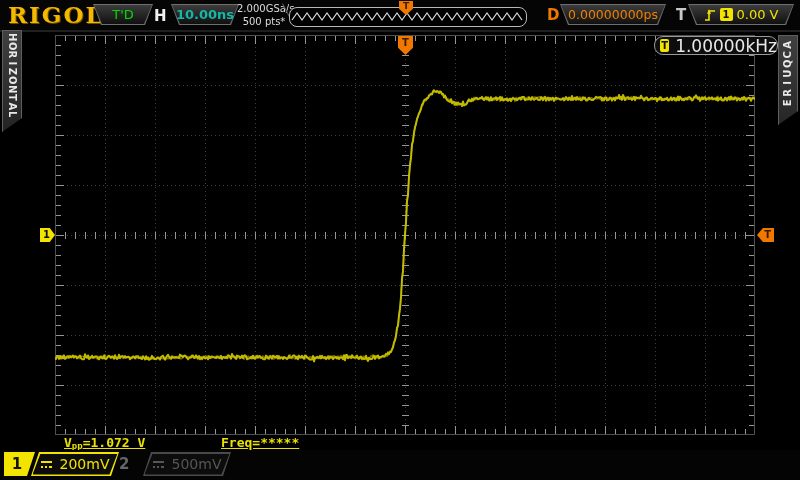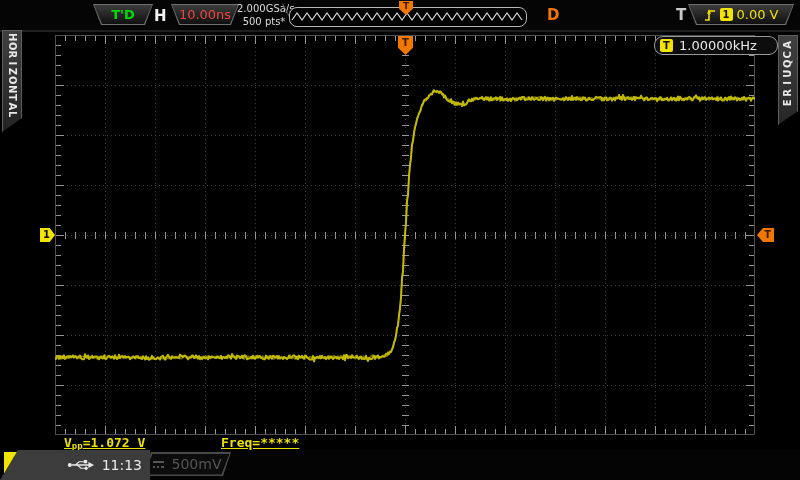--- a/index.html
+++ b/index.html
@@ -11,24 +11,24 @@
   #topbar{left:0;top:0;width:800px;height:30px;background:#050505;border-bottom:2px solid #1f1f1f;}
   #logo{left:8px;top:1px;font-family:"DejaVu Serif",serif;font-weight:bold;font-size:23px;
         color:#f5b800;letter-spacing:2px;text-shadow:1px 1px 0 #6b4e00;}
   .tpanel{height:21px;top:4px;}
   .tpanel .edge{position:absolute;inset:0;background:#6e6e6e;
         clip-path:polygon(0 0,100% 0,calc(100% - 8px) 100%,8px 100%);}
   .tpanel .fill{position:absolute;inset:1px;background:linear-gradient(180deg,#3c3c3c,#101010);
         clip-path:polygon(0 0,100% 0,calc(100% - 8px) 100%,8px 100%);}
   .tpanel .txt{position:relative;display:flex;width:100%;height:100%;align-items:center;justify-content:center;gap:4px;}
   #td-panel{left:93px;width:60px;}
-  #td-panel .txt{color:#00dd00;font-weight:bold;font-size:13px;}
+  #td-panel .txt{color:#00dd00;font-weight:normal;font-size:13px;}
   #h-label{left:154px;top:7px;color:#f0f0f0;font-weight:bold;font-size:15px;}
   #tb-panel{left:171px;width:68px;}
-  #tb-panel .txt{color:#ef4444;font-size:13px;}
+  #tb-panel .txt{color:#14b8a6;font-size:13px;font-weight:bold;}
   #srate{left:237px;top:2px;width:54px;text-align:center;color:#dcdcdc;font-size:10px;line-height:13px;}
   #srate-sep{left:288px;top:2px;width:1px;height:26px;background:#5a5a5a;transform:rotate(-28deg);}
   #membar{left:289px;top:7px;width:236px;height:18px;border:1px solid #b8b8b8;border-radius:8px;background:#000;}
   #mem-tpos{left:399px;top:1px;width:14px;height:14px;background:#f07800;
         clip-path:polygon(0 0,100% 0,100% 55%,50% 100%,0 55%);
         color:#3a1c00;font-size:9px;font-weight:bold;text-align:center;line-height:11px;}
   #d-label{left:547px;top:6px;color:#f07800;font-weight:bold;font-size:15px;}
   #delay-panel{left:560px;width:106px;}
   #delay-panel .txt{color:#f08000;font-size:12.5px;}
   #t-label{left:676px;top:6px;color:#c8c8c8;font-weight:bold;font-size:15px;}
@@ -55,21 +55,21 @@
   #mk-tpos{left:398px;top:36px;width:15px;height:19px;background:#f07800;
         clip-path:polygon(0 0,100% 0,100% 62%,50% 100%,0 62%);
         color:#3a1c00;font-size:10px;font-weight:bold;text-align:center;line-height:14px;}
   #mk-tlev{left:757px;top:228px;width:17px;height:14px;background:#f07800;
         clip-path:polygon(35% 0,100% 0,100% 100%,35% 100%,0 50%);
         color:#3a1c00;font-size:10px;font-weight:bold;line-height:14px;text-align:right;padding-right:3px;box-sizing:border-box;}
 
   
   #fcounter{left:654px;top:36px;width:124px;height:19px;background:#0d0d0d;border:1px solid #9a9a9a;
         border-radius:9px;display:flex;align-items:center;gap:6px;padding-left:5px;box-sizing:border-box;}
-  #fcounter .val{color:#e8e8e8;font-size:13px;}
+  #fcounter .val{color:#e8e8e8;font-size:17px;}
 
   
   .meas{top:435px;color:#eae200;font-family:"DejaVu Sans Mono",monospace;font-weight:bold;font-size:13px;text-decoration:underline;}
   #meas-vpp{left:64px;}
   #meas-freq{left:221px;}
   .sub{font-size:9px;vertical-align:-2px;}
 
   
   #bottombar{left:0;top:450px;width:800px;height:30px;background:#040404;}
   #ch1-badge{left:4px;top:2px;width:31px;height:24px;background:#f2e300;
@@ -95,20 +95,21 @@
         clip-path:polygon(18px 0,100% 0,100% 100%,0 100%);
         display:flex;align-items:center;justify-content:flex-end;gap:7px;padding-right:8px;box-sizing:border-box;}
   #clock{color:#e8e8e8;font-size:14px;}
 </style>
 </head>
 <body>
 
 <div id="screen">
 
   <div id="topbar" class="abs">
+    <div id="logo" class="abs">RIGOL</div>
 
     <div id="td-panel" class="abs tpanel">
       <div class="edge"></div>
       <div class="fill"></div>
       <div class="txt">T'D</div>
     </div>
 
     <div id="h-label" class="abs">H</div>
 
     <div id="tb-panel" class="abs tpanel">
@@ -124,20 +125,25 @@
     <div id="srate-sep" class="abs"></div>
 
     <div id="membar" class="abs">
       <svg width="234" height="16">
         <path id="zigzag" fill="none" stroke="#d8d8d8" stroke-width="1.2" d="M2 12 l5 -7 l5 7 l5 -7 l5 7 l5 -7 l5 7 l5 -7 l5 7 l5 -7 l5 7 l5 -7 l5 7 l5 -7 l5 7 l5 -7 l5 7 l5 -7 l5 7 l5 -7 l5 7 l5 -7 l5 7 l5 -7 l5 7 l5 -7 l5 7 l5 -7 l5 7 l5 -7 l5 7 l5 -7 l5 7 l5 -7 l5 7 l5 -7 l5 7 l5 -7 l5 7 l5 -7 l5 7 l5 -7 l5 7 l5 -7 l5 7 l5 -7 l5 7"></path>
       </svg>
     </div>
     <div id="mem-tpos" class="abs">T</div>
 
     <div id="d-label" class="abs">D</div>
+    <div id="delay-panel" class="abs tpanel">
+      <div class="edge"></div>
+      <div class="fill"></div>
+      <div class="txt">0.00000000ps</div>
+    </div>
 
     <div id="t-label" class="abs">T</div>
     <div id="trig-panel" class="abs tpanel">
       <div class="edge"></div>
       <div class="fill"></div>
       <div class="txt">
         <svg width="12" height="14" viewBox="0 0 12 14">
           <path d="M1 12 H5 V3 H11" fill="none" stroke="#f2e300" stroke-width="1.6"></path>
           <path d="M5 6 L3 6.5 L5 1.5 L7 6.5 Z" fill="#f2e300" stroke="none" transform="translate(0,-0.5)"></path>
         </svg>
@@ -555,26 +561,14 @@
       <div class="txt">
         <span class="coupling">
             <i></i>
             <b></b>
             <b></b>
             <b></b>
           </span>
         <span>500mV</span>
       </div>
     </div>
-    <div id="clockarea">
-      <svg width="28" height="14" viewBox="0 0 30 14">
-        <circle cx="3" cy="7" r="2.2" fill="#e8e8e8"></circle>
-        <path d="M5 7 H24" stroke="#e8e8e8" stroke-width="1.4" fill="none"></path>
-        <path d="M23 3.8 L29 7 L23 10.2 Z" fill="#e8e8e8"></path>
-        <path d="M9 7 L13 3.5 H18" stroke="#e8e8e8" stroke-width="1.3" fill="none"></path>
-        <rect x="18" y="1.6" width="3.6" height="3.6" fill="#e8e8e8"></rect>
-        <path d="M11 7 L15 10.5 H19" stroke="#e8e8e8" stroke-width="1.3" fill="none"></path>
-        <circle cx="20.5" cy="10.5" r="1.8" fill="#e8e8e8"></circle>
-      </svg>
-      <span id="clock">11:13</span>
-    </div>
   </div>
 </div>
 
 </body></html>

